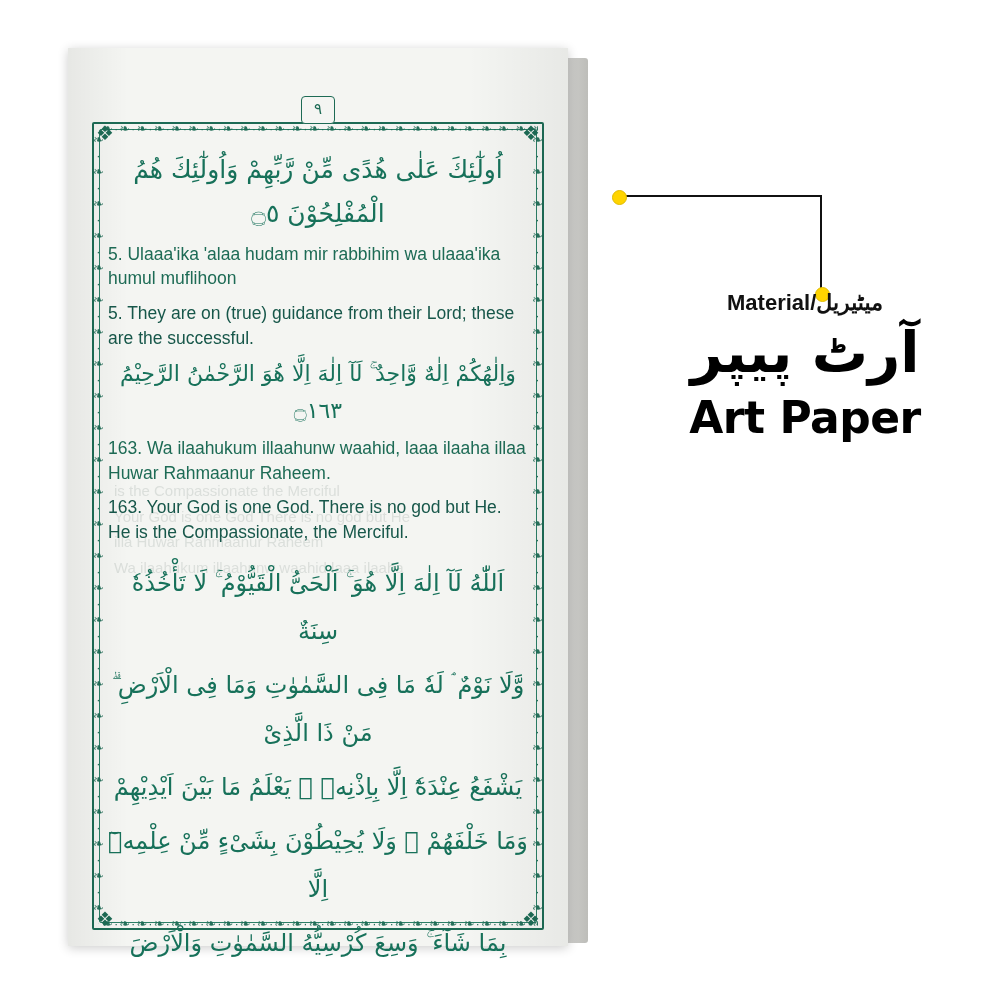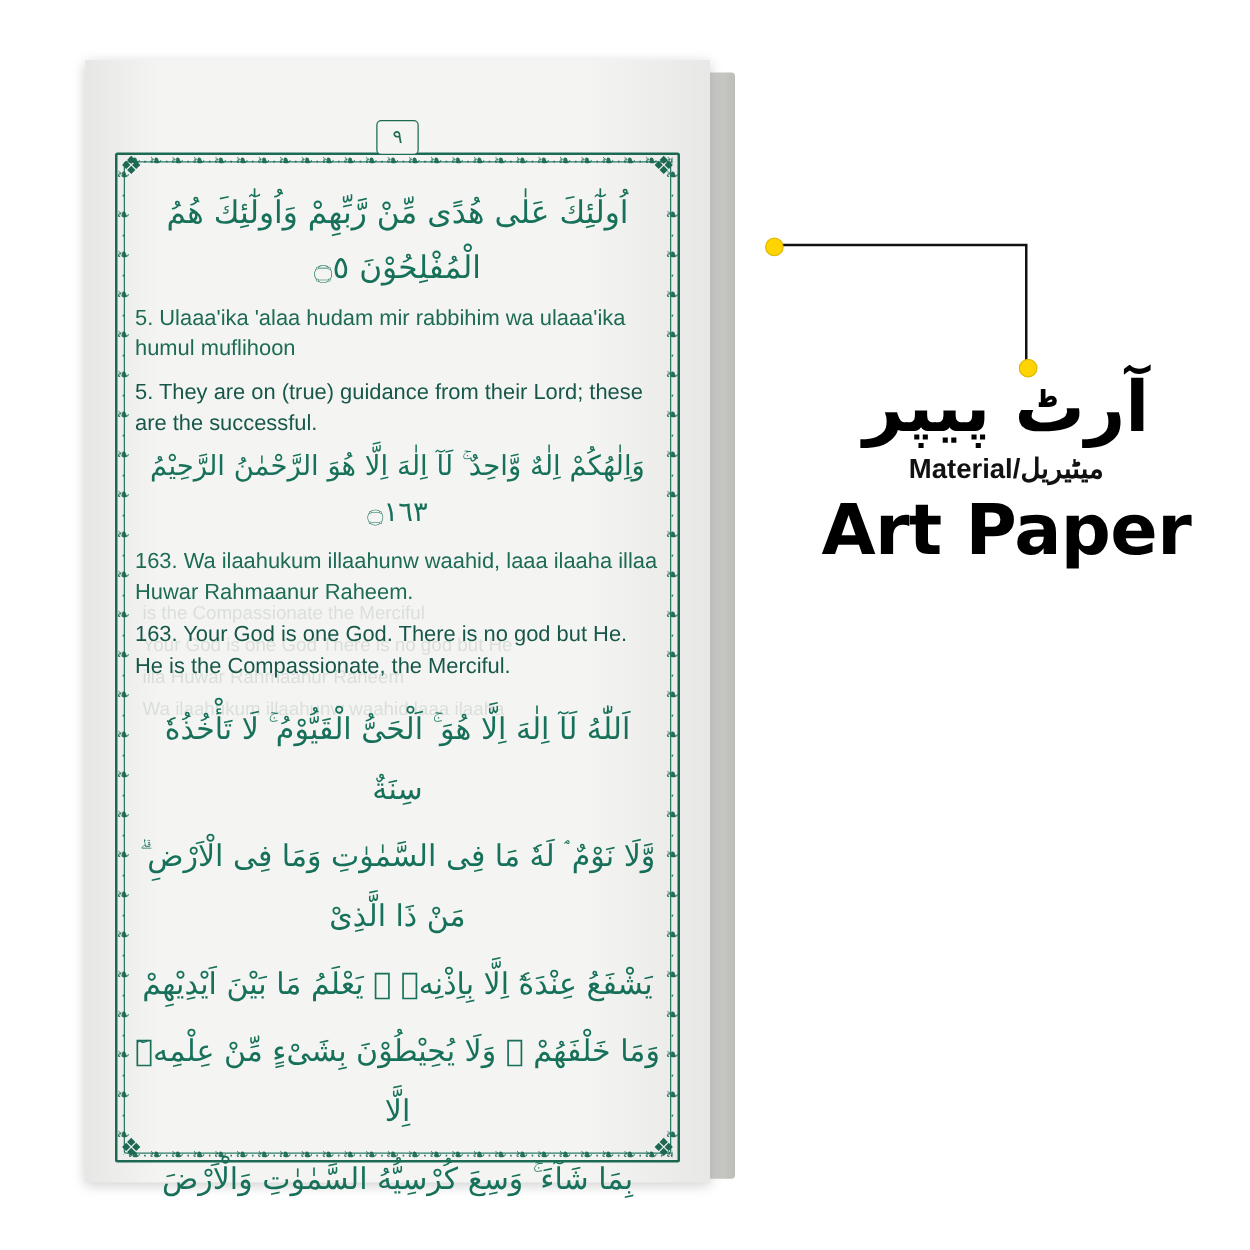--- a/index.html
+++ b/index.html
@@ -201,21 +201,21 @@
   #label-urdu {
     font-size: 56px;
     font-weight: bold;
     color: #000000;
     font-family: "DejaVu Sans", sans-serif;
     direction: rtl;
     line-height: 1.25;
     margin: 2px 0 0 0;
   }
   #label-english {
-    font-size: 56px;
+    font-size: 44px;
     font-weight: bold;
     color: #000000;
     font-family: "DejaVu Sans", sans-serif;
     letter-spacing: -0.5px;
     margin-top: 4px;
   }
 </style>
 </head>
 <body>
 
@@ -275,16 +275,16 @@
 
 <div id="callout-line">
   <svg width="216" height="110" viewBox="0 0 216 110">
     <polyline points="6,6 209,6 209,103" fill="none" stroke="#111111" stroke-width="2"></polyline>
   </svg>
   <div class="dot" id="dot-start"></div>
   <div class="dot" id="dot-end"></div>
 </div>
 
 <div id="label-block">
+  <div id="label-material">Material/میٹیریل</div>
   <div id="label-urdu">آرٹ پیپر</div>
-  <div id="label-material">Material/میٹیریل</div>
   <div id="label-english">Art Paper</div>
 </div>
 
 </body></html>

